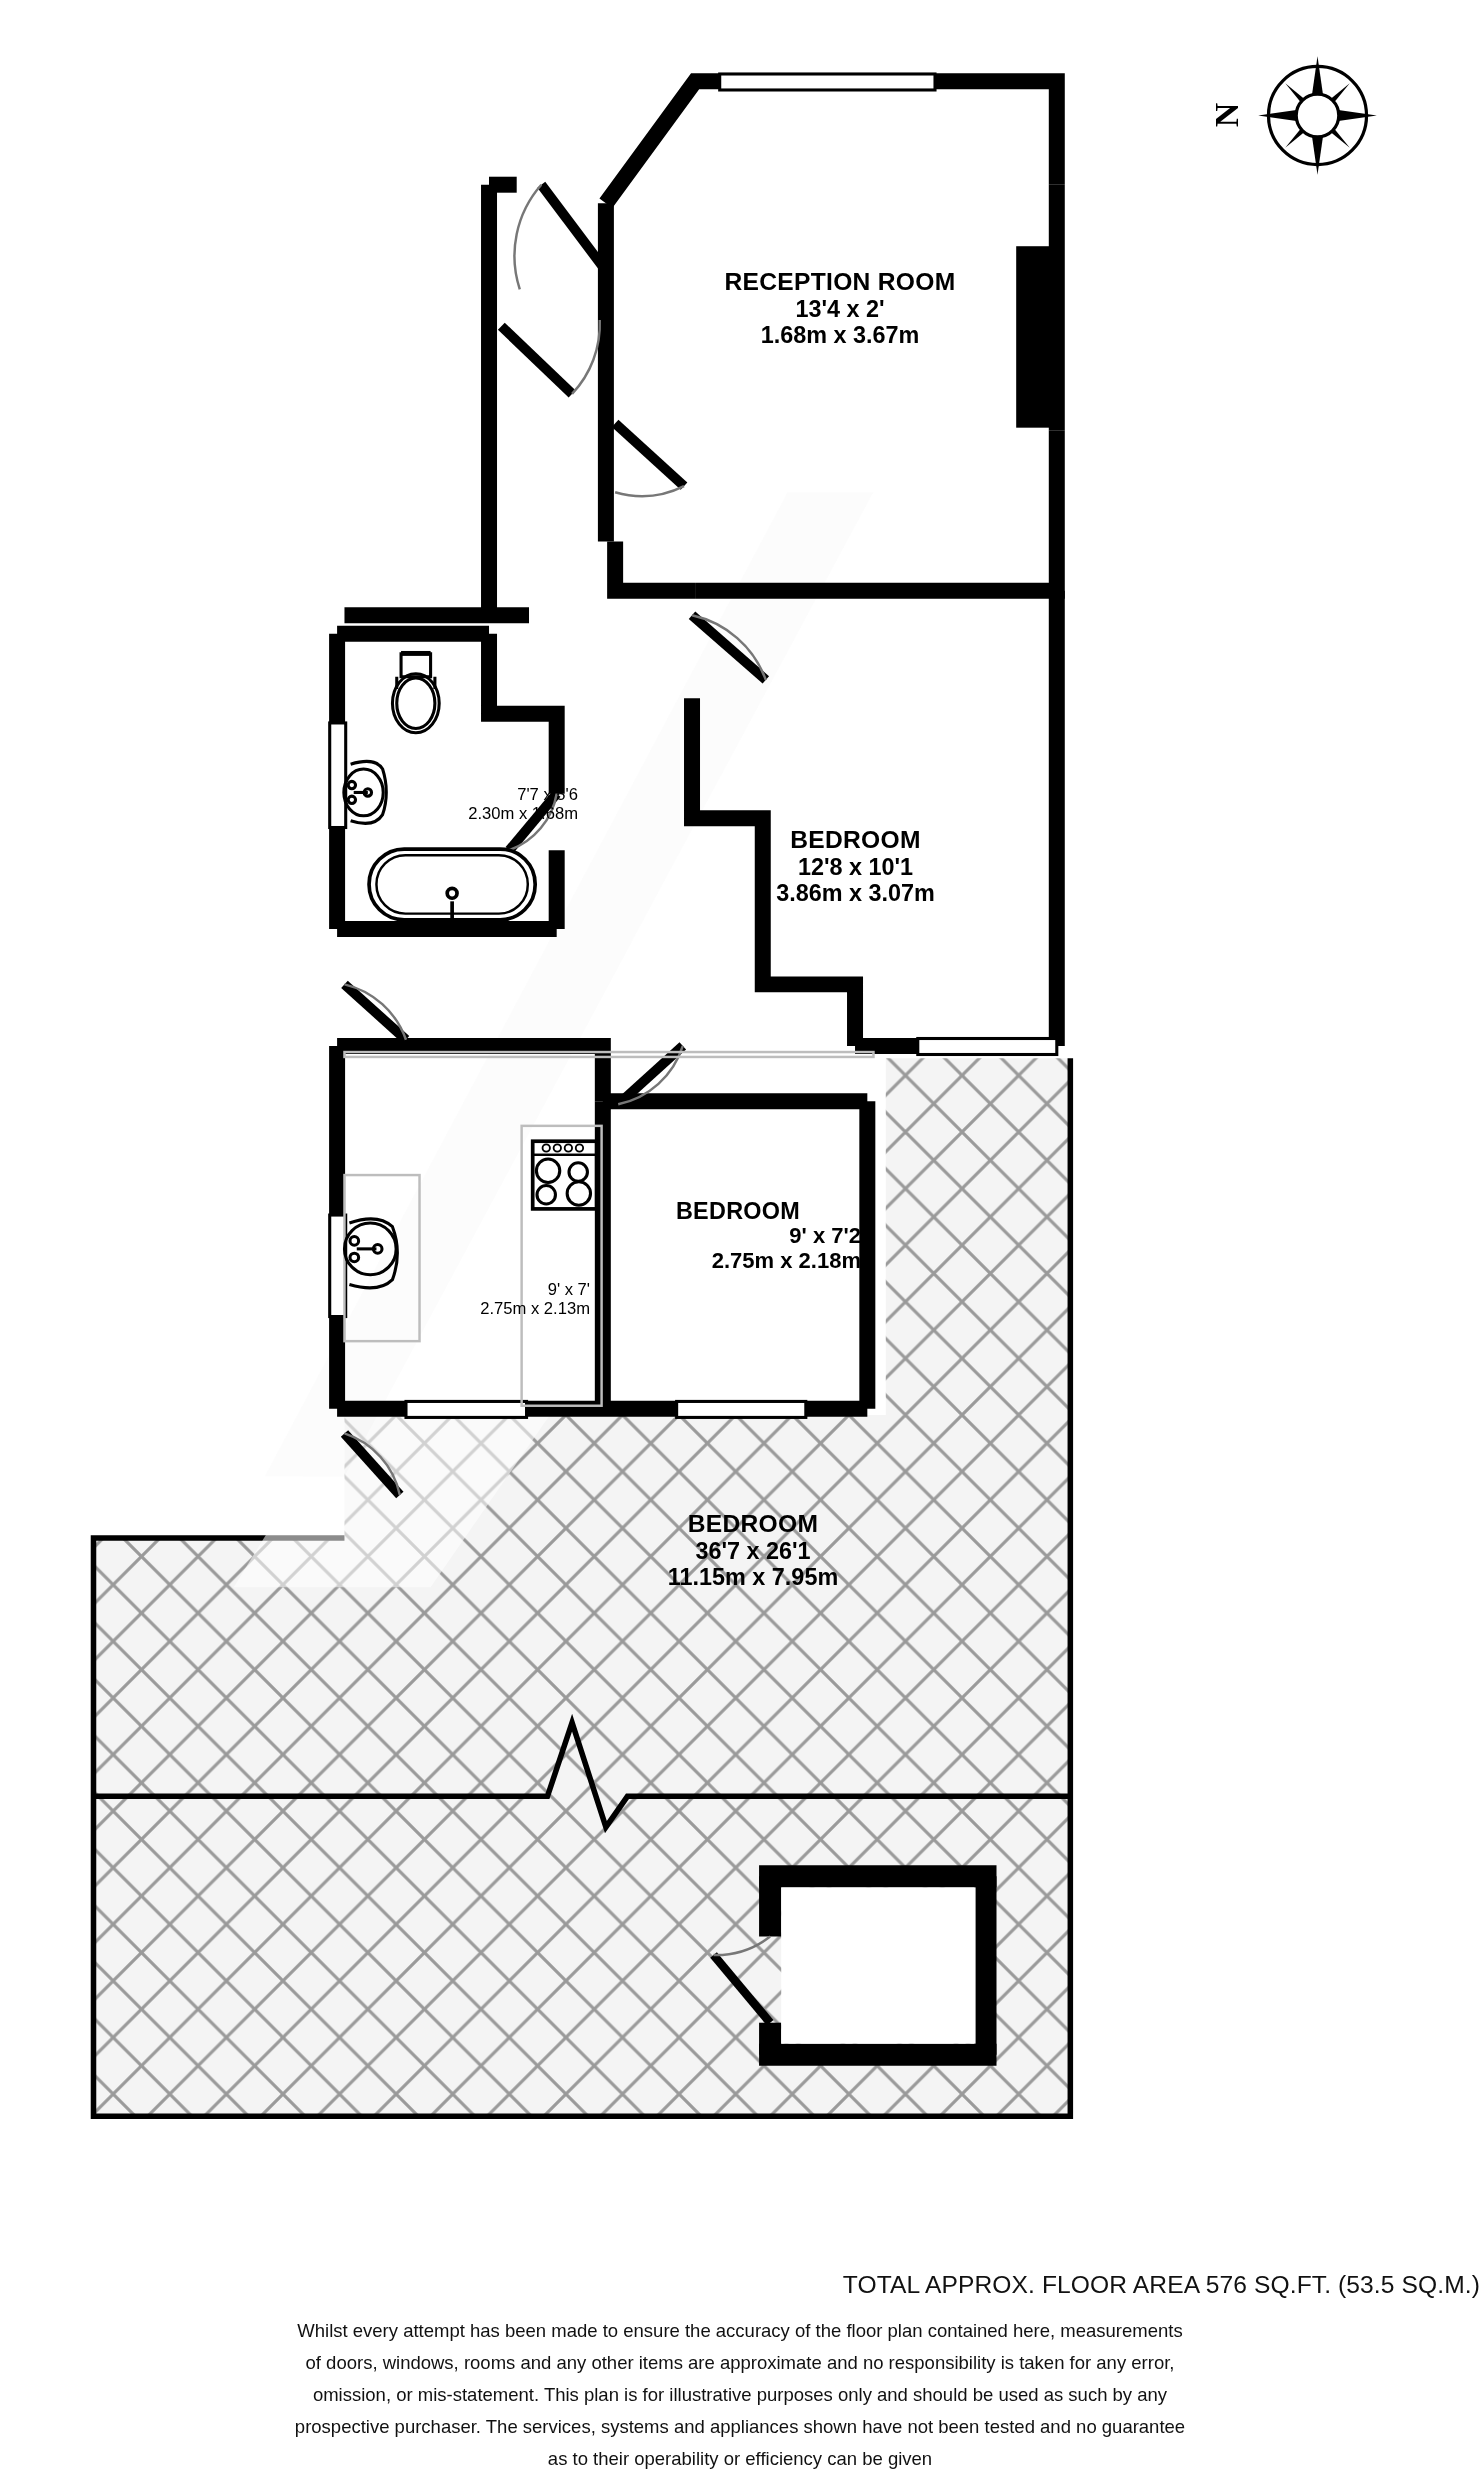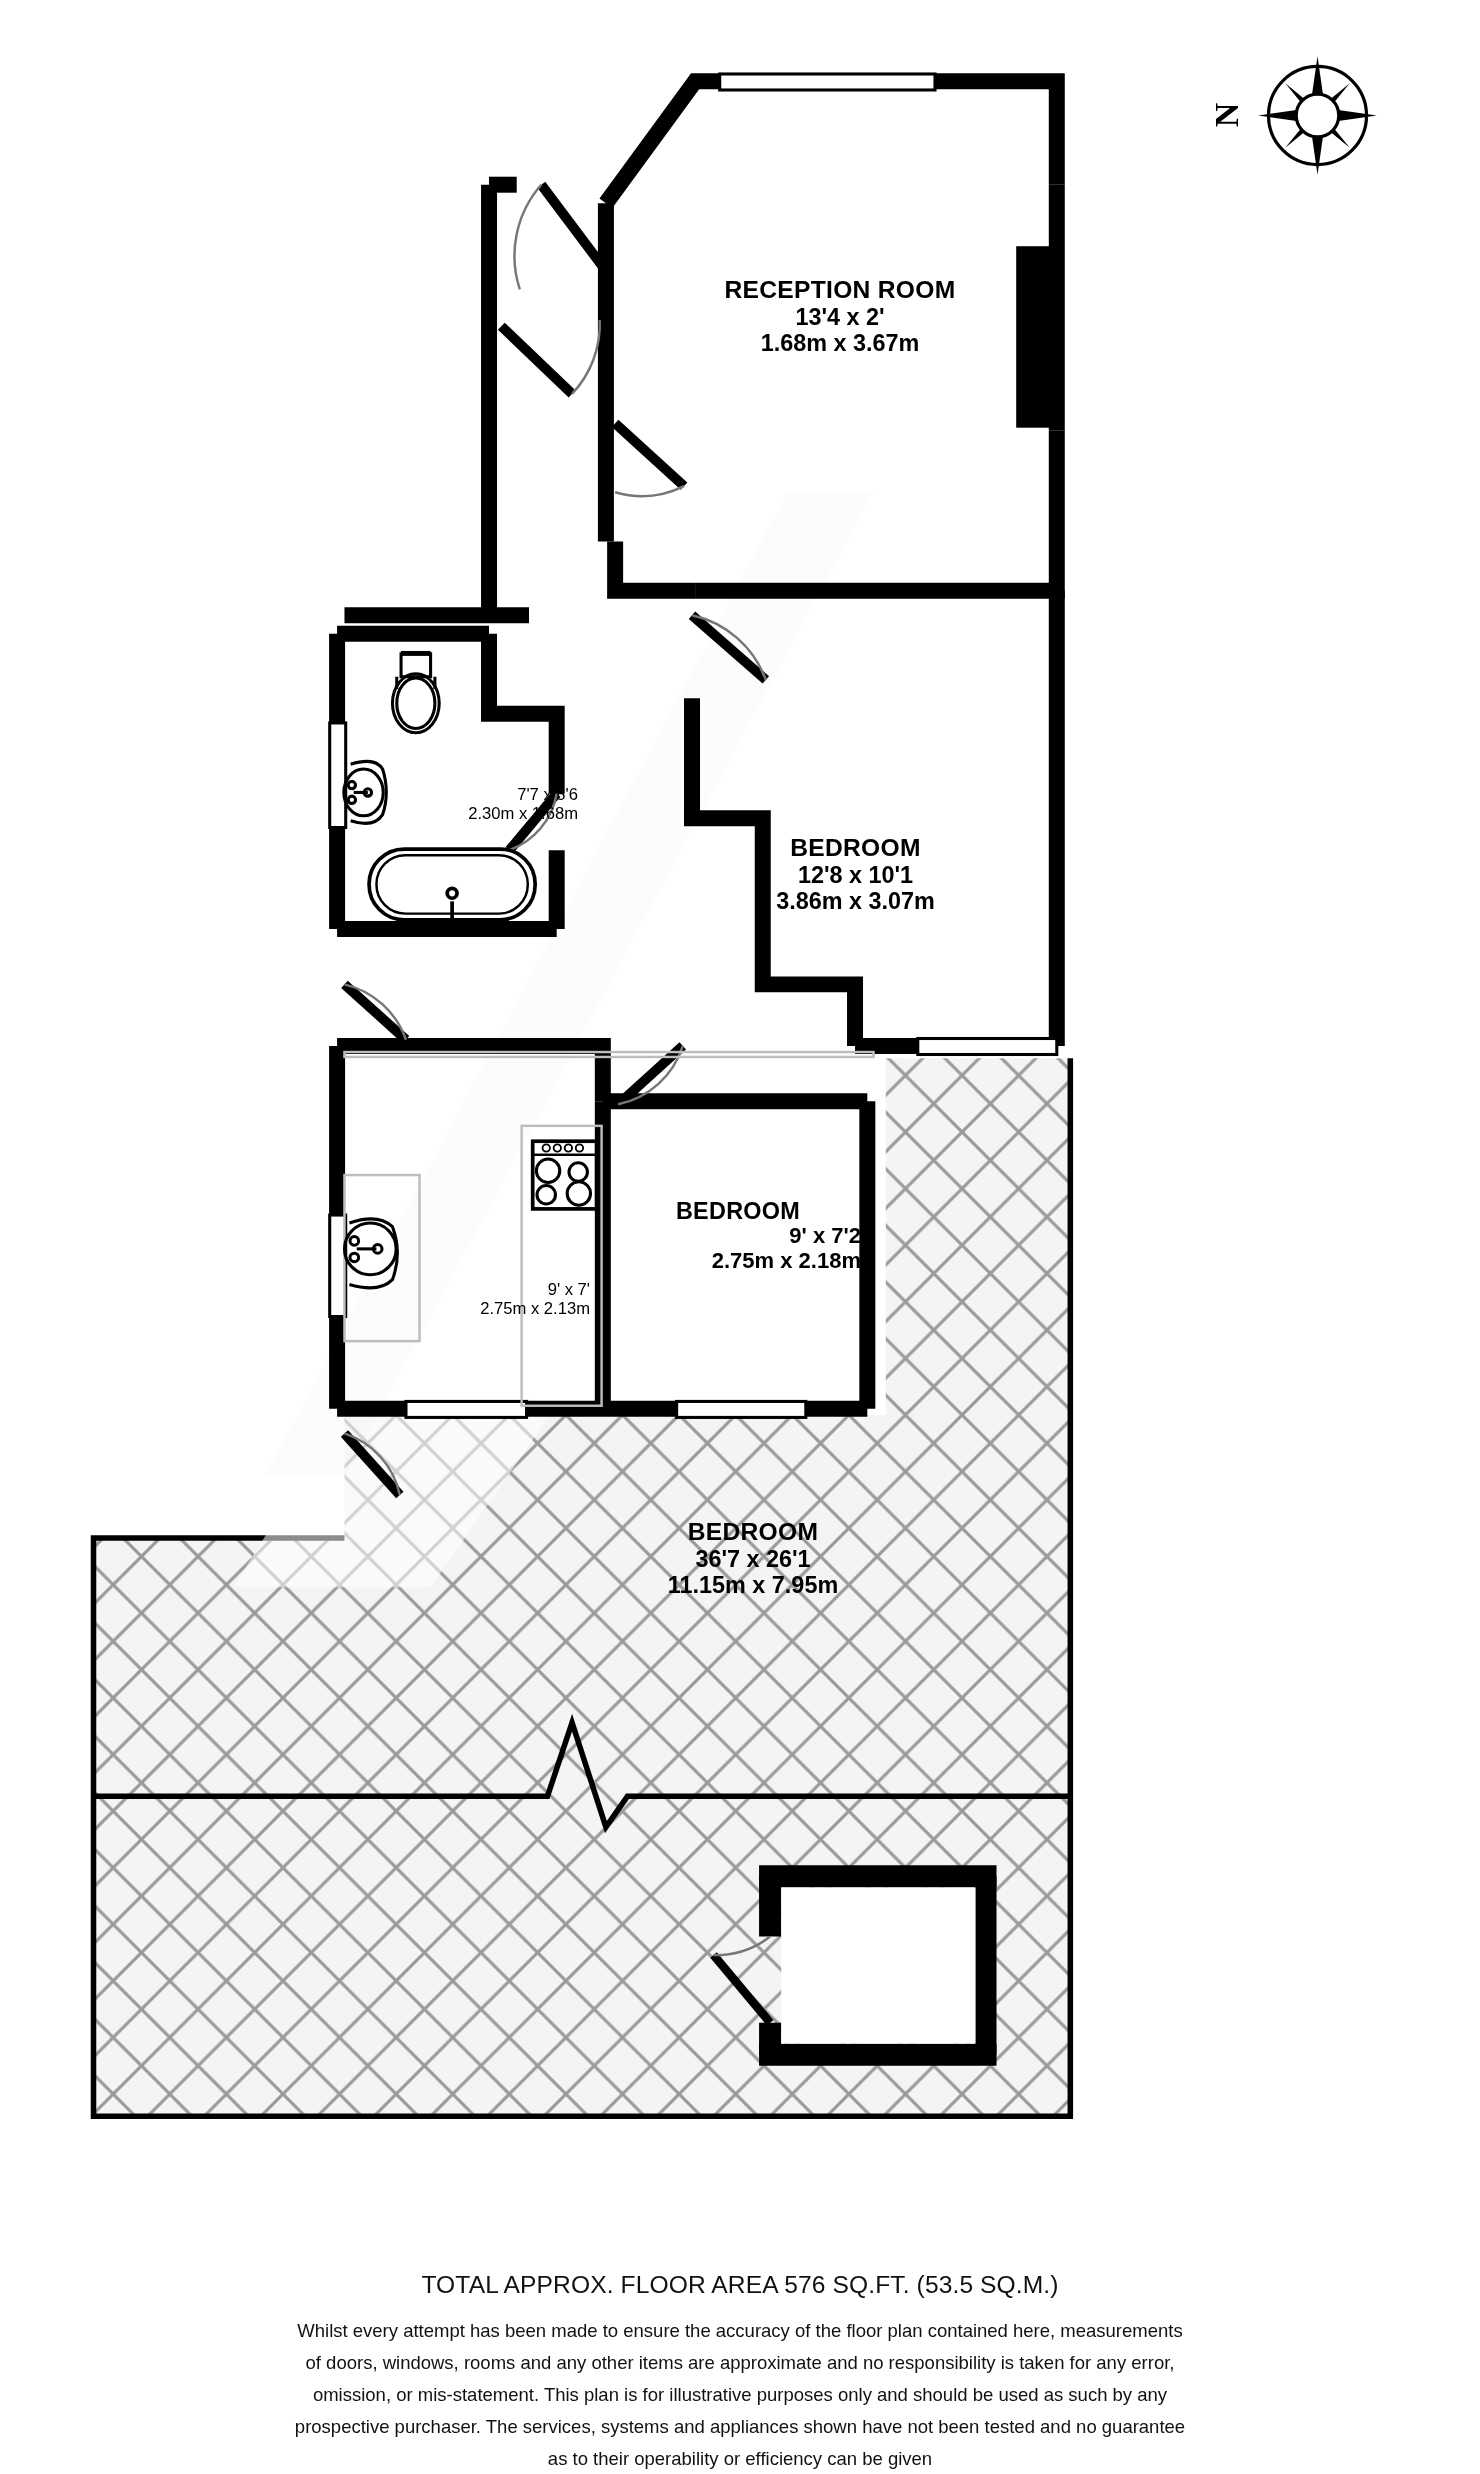--- a/index.html
+++ b/index.html
@@ -9,28 +9,28 @@
     -webkit-font-smoothing:antialiased;
   }
   #stage{position:absolute;left:0;top:0;width:1480px;height:2475px;}
   svg#plan{position:absolute;left:0;top:0;width:1480px;height:2475px;display:block;}
 
   .roomlabel{position:absolute;text-align:center;color:#000;line-height:1.12;
              font-family:"Liberation Sans", sans-serif;white-space:nowrap;}
   .rl-name{font-weight:bold;letter-spacing:0.3px;}
   .rl-dim{font-weight:bold;}
 
-  .big .rl-name{font-size:24.6px;margin-top:8px;}
+  .big .rl-name{font-size:24.6px;}
   .big .rl-dim{font-size:23.4px;}
   .mid .rl-name{font-size:23.4px;}
   .mid .rl-dim{font-size:22px;text-align:right;}
   .small .rl-dim{font-size:16.6px;font-weight:normal;text-align:right;}
 
   .footer{position:absolute;left:0;width:1480px;text-align:center;color:#111;}
-  .footer-total{top:2271px;font-size:24.6px;letter-spacing:0.1px;}
+  .footer-total{top:2271px;font-size:24.6px;letter-spacing:0.1px;text-align:right;}
   .footer-disc{top:2311px;font-size:18.5px;line-height:1.30;}
   .footer-disc div{margin:8px;}
 
   .compass-wrap{position:absolute;left:1215px;top:58px;width:160px;height:123px;}
   .compass-n{position:absolute;left:0px;top:38px;font-size:34px;font-weight:bold;
              transform:rotate(-90deg);transform-origin:center center;color:#000;
              font-family:"Liberation Serif", serif;}
   .compass-star{position:absolute;left:38px;top:-7.4px;width:129px;height:129px;}
 </style>
 </head>

